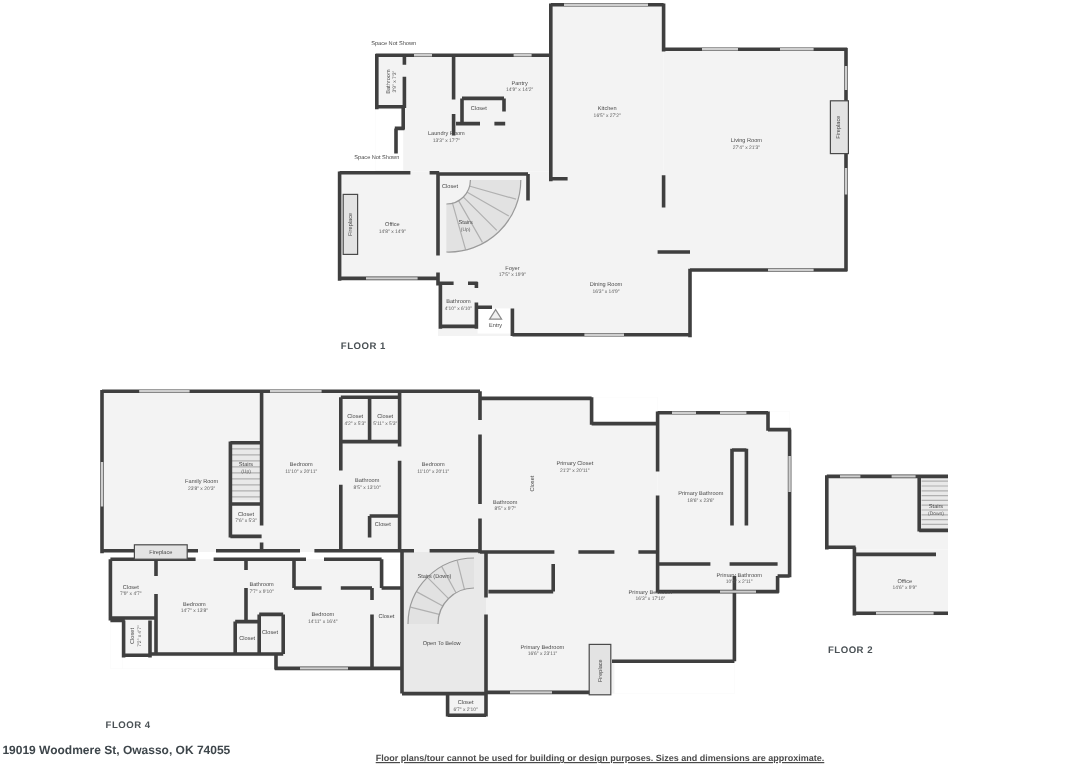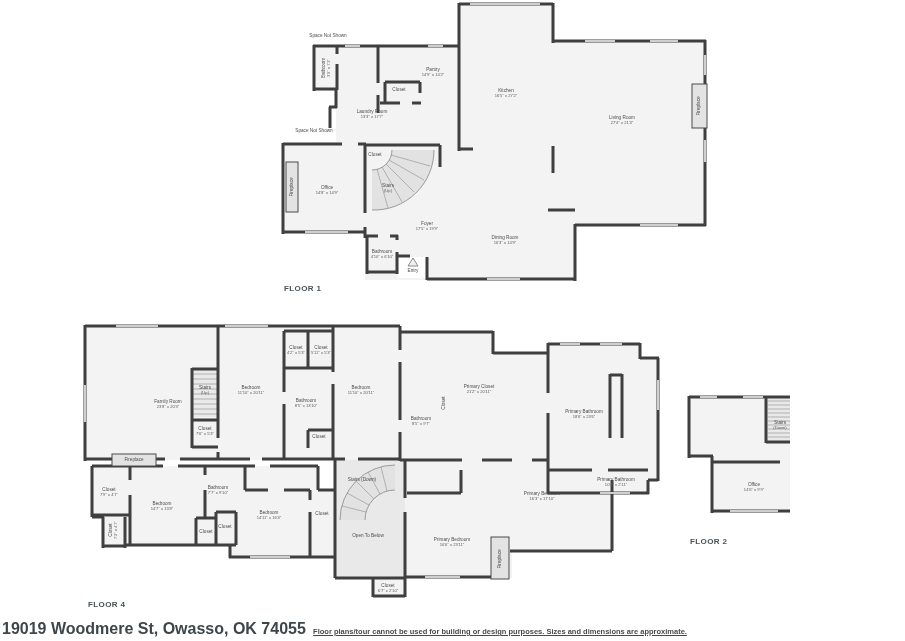--- a/index.html
+++ b/index.html
@@ -6,21 +6,21 @@
   .canvas{position:relative;width:790px;height:641px;background:#ffffff;overflow:hidden;
           font-family:"Liberation Sans",sans-serif;}
   .plan-svg{position:absolute;left:0;top:0;}
   .labels-layer{position:absolute;left:0;top:0;width:905px;height:641px;pointer-events:none;}
   .lbl{position:absolute;transform:translate(-50%,-50%) scale(.55);transform-origin:center;
        text-align:center;color:#4c4c4c;white-space:nowrap;line-height:1.3;}
   .lbl.rot{transform:translate(-50%,-50%) rotate(-90deg) scale(.55);}
   .lbl .rn{font-size:8.5px;}
   .lbl .rd{font-size:7.5px;color:#5c5c5c;}
   .floor-title{position:absolute;font-size:8px;font-weight:700;letter-spacing:.4px;color:#4b5256;}
-  .address{position:absolute;left:2px;top:620px;font-size:16px;font-weight:700;color:#3e464b;}
+  .address{position:absolute;left:2px;top:620px;font-size:10px;font-weight:700;color:#3e464b;}
   .disclaimer{position:absolute;left:500px;top:627px;transform:translateX(-50%);
               font-size:7.5px;font-weight:700;color:#4a4a4a;white-space:nowrap;text-decoration:underline;}
   svg .room{fill:#f3f3f3;}
   svg .void{fill:#ffffff;}
   svg .stair{fill:#e9e9e9;}
   svg .band{fill:#e2e2e2;}
   svg .w{stroke:#3f3f3f;stroke-width:3;fill:none;stroke-linecap:butt;}
   svg .win{stroke:#cfcfcf;stroke-width:2;fill:none;}
   svg .tr{stroke:#b0b0b0;stroke-width:1;fill:none;}
   svg .arc{stroke:#9a9a9a;stroke-width:1;fill:none;}

